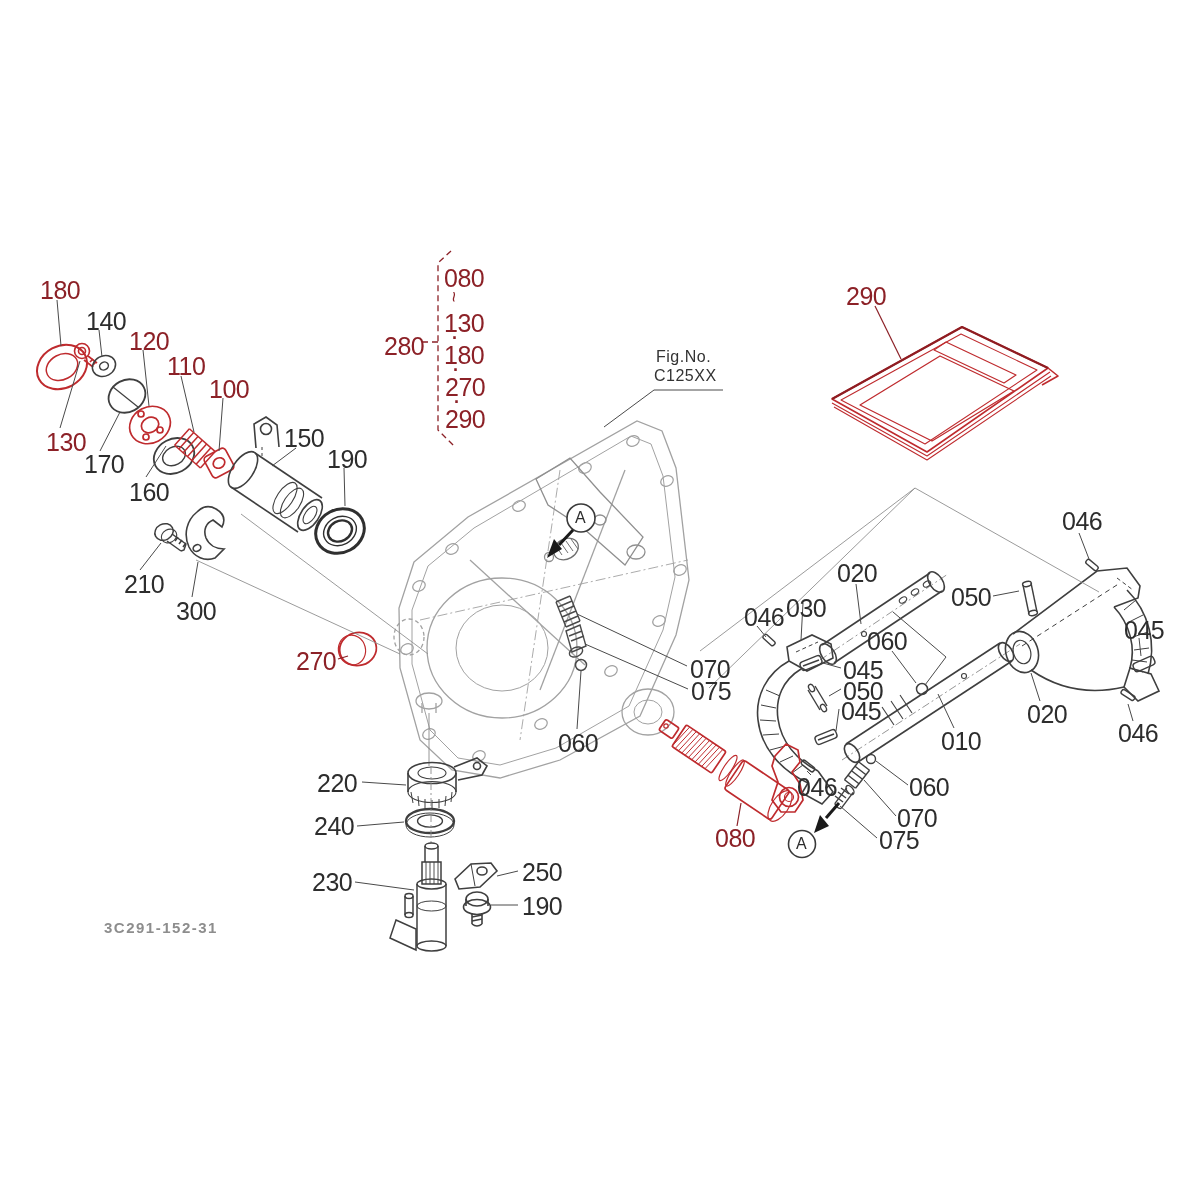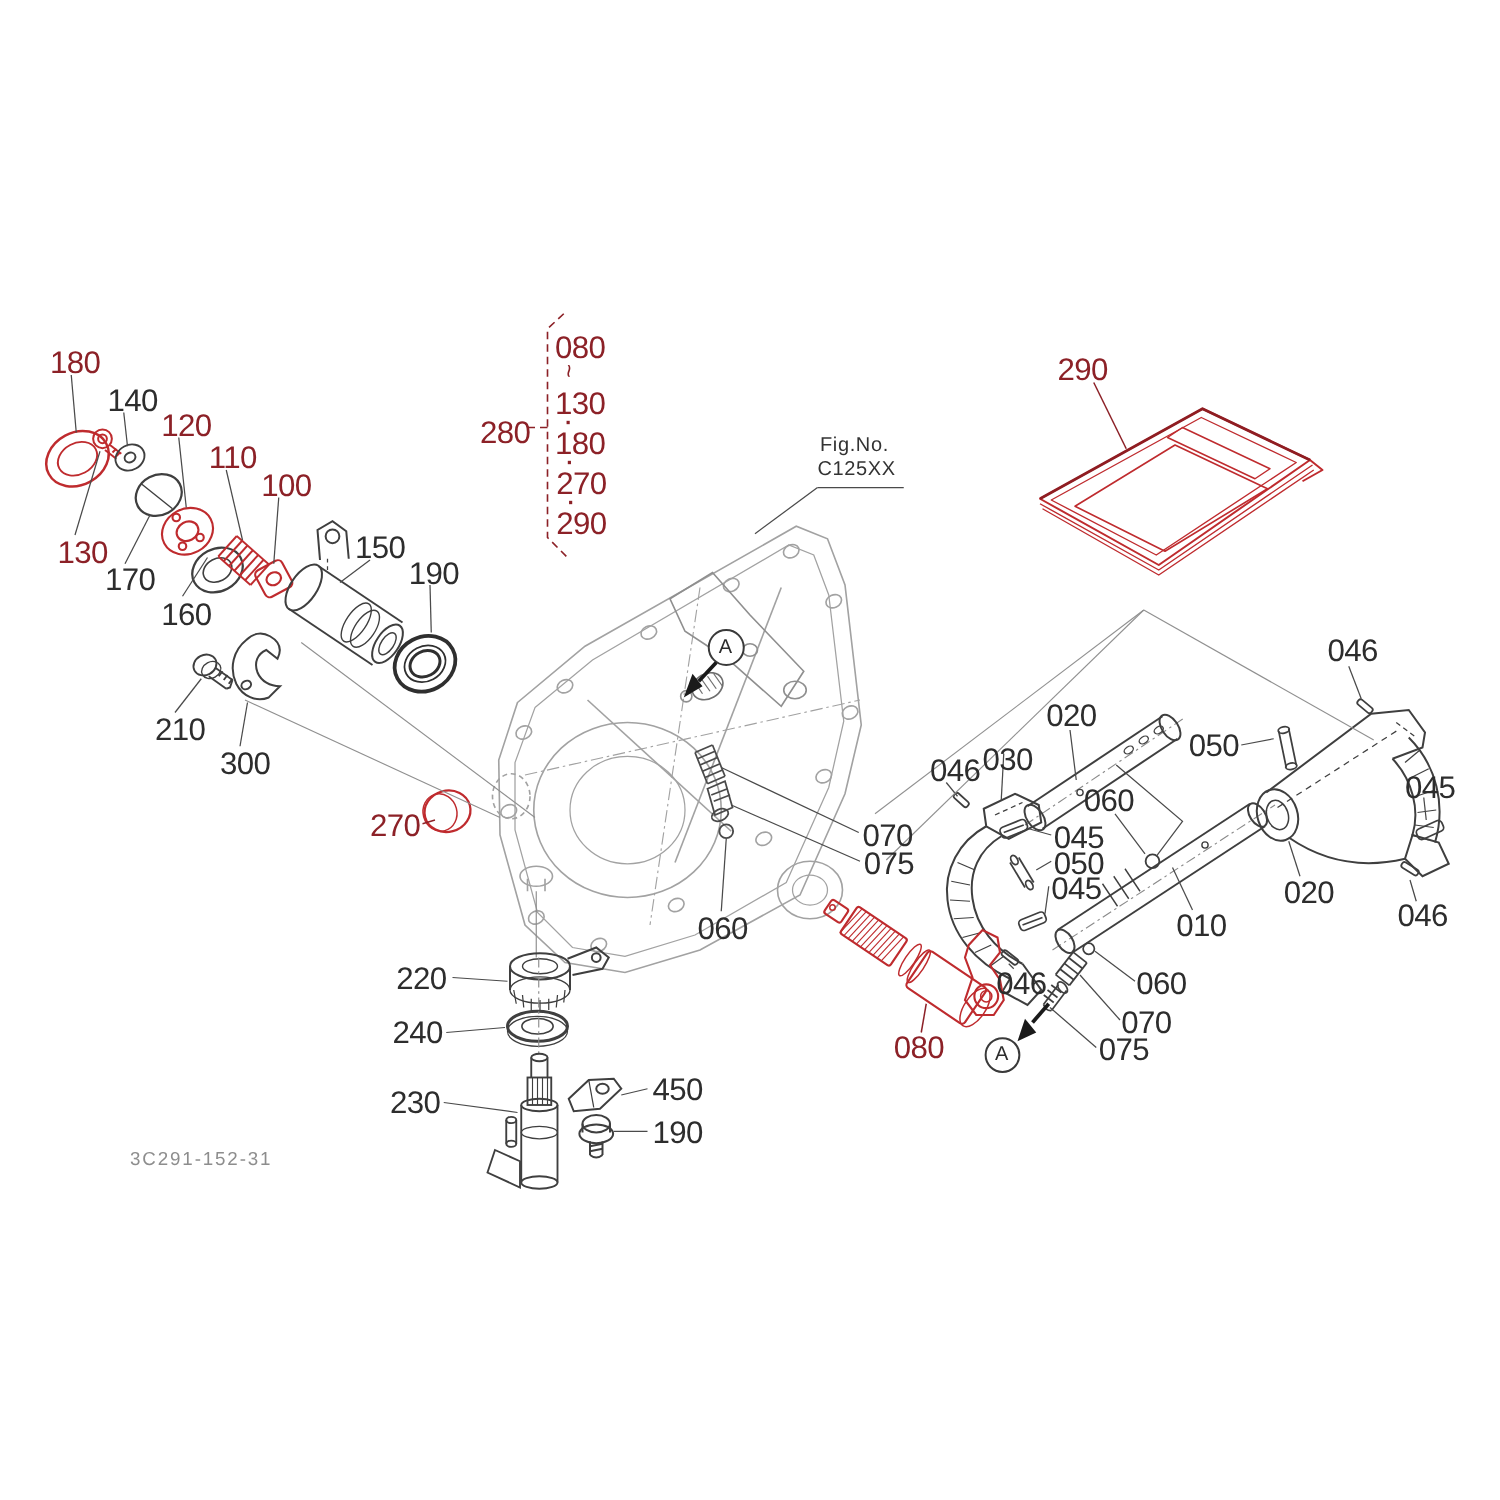--- a/index.html
+++ b/index.html
@@ -7,21 +7,21 @@
        font-family:"Liberation Sans", sans-serif;}
   #stage{position:absolute;left:0;top:0;width:1200px;height:1200px;}
   svg{position:absolute;left:0;top:0;}
   .lbl{position:absolute;line-height:1;font-size:25px;letter-spacing:-0.5px;white-space:nowrap;}
   .blk{color:#2d2d2d;}
   .red{color:#8c2127;}
   .fig{font-size:16px;letter-spacing:0.5px;color:#333333;}
   .dot{font-size:18px;font-weight:bold;}
   .tilde{font-size:19px;transform:rotate(90deg);}
   .amark{font-size:16px;color:#2d2d2d;}
-  .footer{font-size:15px;letter-spacing:1.5px;color:#8d8d8d;}
+  .footer{font-size:15px;letter-spacing:1.5px;color:#8d8d8d;font-weight:bold;}
 </style>
 </head>
 <body>
 
 <div id="stage">
 
 <svg width="1200" height="1200" viewBox="0 0 1200 1200">
 
   <g stroke="#a2a2a2" fill="none" stroke-width="1.3">
     <path d="M 414,562 L 468,517 L 637,421 L 662,431 L 676,468 L 689,580 L 676,635 L 640,716 L 560,760 L 500,778 L 452,770 L 420,740 L 400,668 L 399,608 Z"></path>
@@ -483,19 +483,19 @@
 <div class="lbl blk" style="left:1124px;top:618px">045</div>
 <div class="lbl blk" style="left:1062px;top:509px">046</div>
 <div class="lbl blk" style="left:1118px;top:721px">046</div>
 <div class="lbl blk" style="left:690px;top:657px">070</div>
 <div class="lbl blk" style="left:691px;top:679px">075</div>
 <div class="lbl blk" style="left:558px;top:731px">060</div>
 <div class="lbl red" style="left:715px;top:826px">080</div>
 <div class="lbl blk" style="left:317px;top:771px">220</div>
 <div class="lbl blk" style="left:314px;top:814px">240</div>
 <div class="lbl blk" style="left:312px;top:870px">230</div>
-<div class="lbl blk" style="left:522px;top:860px">450</div>
+<div class="lbl blk" style="left:522px;top:860px">250</div>
 <div class="lbl blk" style="left:522px;top:894px">190</div>
 <div class="lbl amark" style="left:575px;top:510px">A</div>
 <div class="lbl amark" style="left:796px;top:836px">A</div>
 <div class="lbl footer" style="left:104px;top:920px">3C291-152-31</div>
 
 </div>
 
 </body></html>

